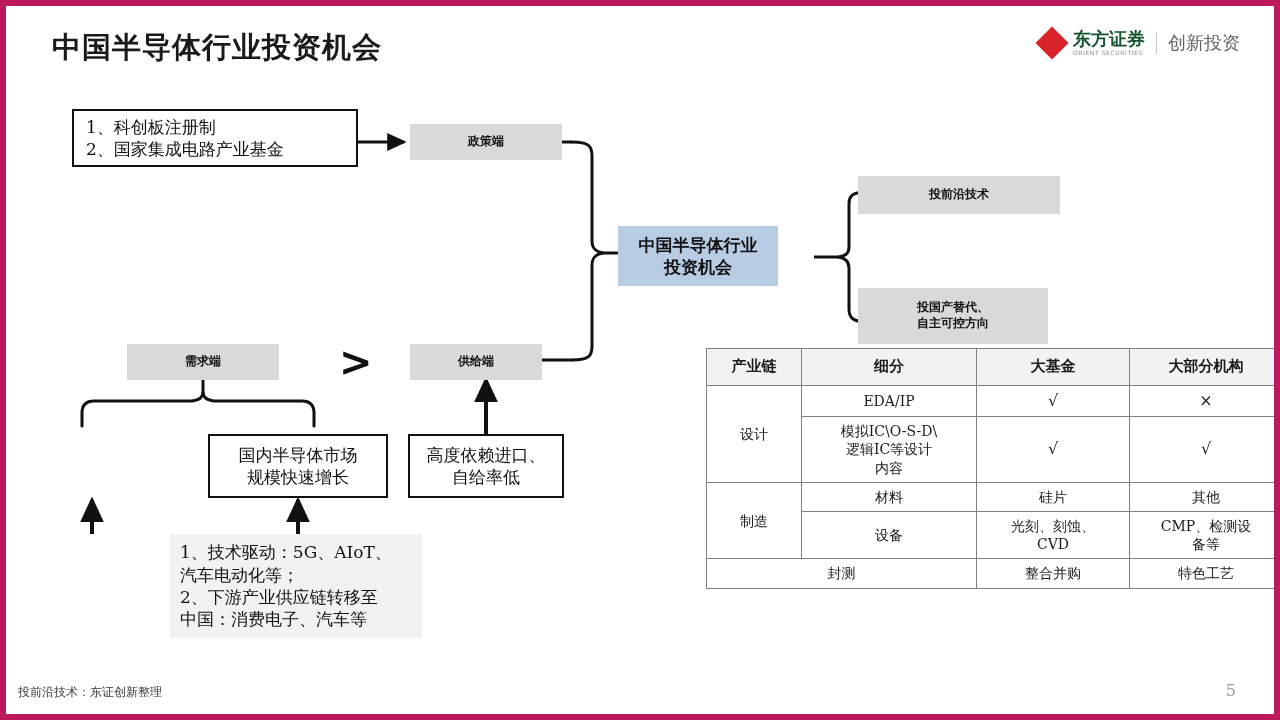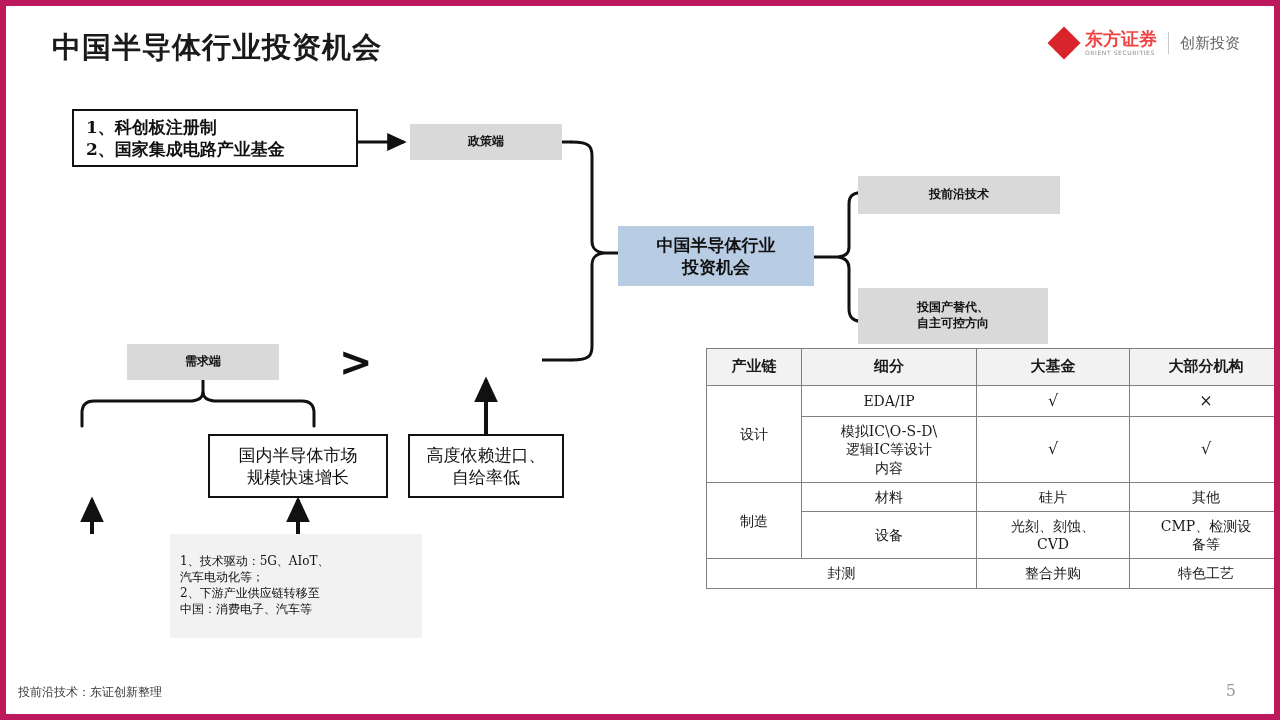--- a/index.html
+++ b/index.html
@@ -56,39 +56,39 @@
     transform: rotate(45deg);
   }
   .brand-mark .d-tl { left: 0px;  top: 8px; }
   .brand-mark .d-tr { left: 16px; top: 8px; }
   .brand-mark .d-t  { left: 8px;  top: 0px; }
   .brand-mark .d-b  { left: 8px;  top: 16px; }
   .brand-cn {
     font-family: "DejaVu Sans", "Liberation Sans", sans-serif;
     font-size: 18px;
     font-weight: bold;
-    color: #ef4444;
+    color: #14532d;
     line-height: 1;
   }
   .brand-en {
     font-size: 6px;
     color: #8a8a8a;
     letter-spacing: 0.6px;
     line-height: 1;
     margin-top: 2px;
     white-space: nowrap;
   }
   .brand-divider {
     width: 1px;
     height: 22px;
     background: #c8c8c8;
     margin: 0 11px;
   }
   .brand-sub {
-    font-size: 15px;
+    font-size: 18px;
     color: #636363;
     white-space: nowrap;
   }
 
   
   .node {
     position: absolute;
     box-sizing: border-box;
     display: flex;
     align-items: center;
@@ -218,47 +218,48 @@
              L88,395 C80,395 76,399 76,407 L76,420
              M197,385 C197,392 201,394 208,395
              L296,395 C304,395 308,399 308,407 L308,420" fill="none" stroke="#111111" stroke-width="3" stroke-linecap="round"></path>
 
     <line x1="86" y1="528" x2="86" y2="494" stroke="#111111" stroke-width="4" marker-end="url(#arw)"></line>
     <line x1="292" y1="528" x2="292" y2="494" stroke="#111111" stroke-width="4" marker-end="url(#arw)"></line>
 
     <line x1="480" y1="428" x2="480" y2="374" stroke="#111111" stroke-width="4" marker-end="url(#arw)"></line>
   </svg>
 
-  <div class="node outline left" style="left:66px; top:103px; width:286px; height:58px; padding:4px 12px;font-weight:bold;">1、科创板注册制
+  <div class="node outline left" style="left:66px; top:103px; width:286px; height:58px; padding:4px 12px;">1、科创板注册制
 2、国家集成电路产业基金</div>
 
   <div class="node gray" style="left:404px; top:118px; width:152px; height:36px;">政策端</div>
 
-  <div class="node blue" style="left:612px; top:220px; width:196px; height:60px;">中国半导体行业
+  <div class="node blue" style="left:612px; top:220px; width:160px; height:60px;">中国半导体行业
 投资机会</div>
 
   <div class="node gray" style="left:852px; top:170px; width:202px; height:38px;">投前沿技术</div>
 
   <div class="node gray" style="left:852px; top:282px; width:190px; height:56px;">投国产替代、
 自主可控方向</div>
 
   <div class="node gray" style="left:121px; top:338px; width:152px; height:36px;">需求端</div>
 
   <div class="gt-sign" style="left:333px; top:336px;">&gt;</div>
 
+  <div class="node gray" style="left:404px; top:338px; width:132px; height:36px;">供给端</div>
 
 
   <div class="node outline" style="left:202px; top:428px; width:180px; height:64px;">国内半导体市场
 规模快速增长</div>
 
   <div class="node outline" style="left:402px; top:428px; width:156px; height:64px;">高度依赖进口、
 自给率低</div>
 
 
-  <div class="node plain left" style="left:164px; top:528px; width:252px; height:104px; padding:4px 10px; font-size:12px;">1、技术驱动：5G、AIoT、
+  <div class="node plain left" style="left:164px; top:528px; width:252px; height:104px; padding:4px 10px; font-size:17px;">1、技术驱动：5G、AIoT、
 汽车电动化等；
 2、下游产业供应链转移至
 中国：消费电子、汽车等</div>
 
   <table class="matrix">
     <thead>
       <tr>
         <th class="c0">产业链</th>
         <th class="c1">细分</th>
         <th class="c2">大基金</th>

